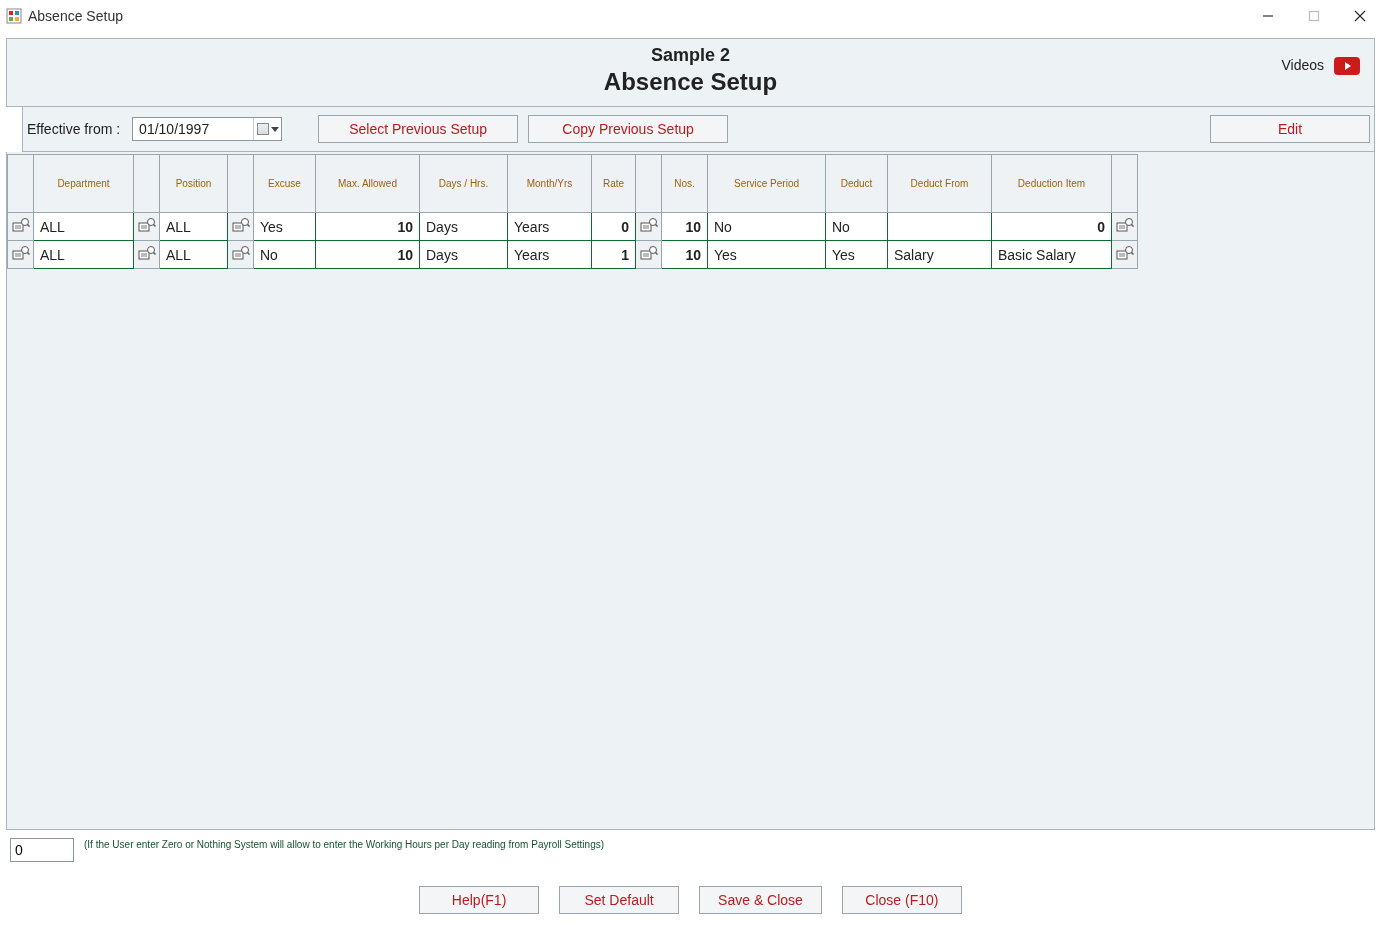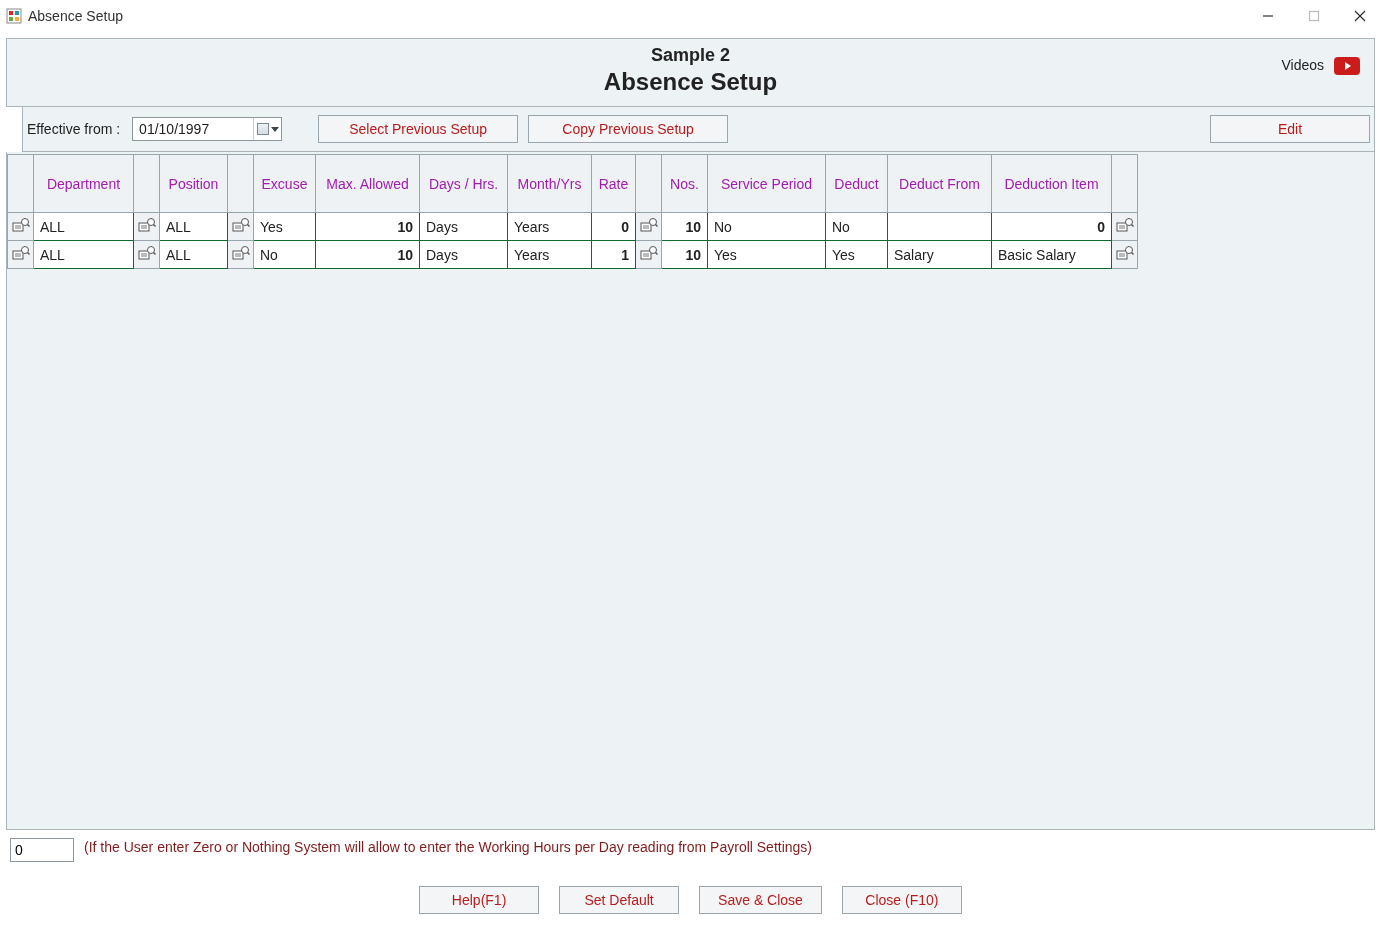--- a/index.html
+++ b/index.html
@@ -145,22 +145,22 @@
   table.grid {
     border-collapse: collapse;
     background: #edf2f5;
     table-layout: fixed;
   }
   table.grid th {
     height: 58px;
     background: #eef2f5;
     border: 1px solid #9aa6ad;
     font-weight: 400;
-    font-size: 14px;
-    color: #a21caf;
+    font-size: 10px;
+    color: #a16207;
     padding: 2px 6px;
     text-align:center;
   }
   table.grid td {
     height: 28px;
     border: 1px solid #0c6b2d;
     background: #fff;
     font-size: 14px;
     padding: 2px 6px;
     vertical-align: middle;
@@ -185,21 +185,21 @@
     display:flex; align-items:flex-start; gap: 10px;
     margin-bottom: 18px;
     flex-wrap: nowrap;
   }
   .maxhrs-row .lbl { margin-top:4px; white-space:nowrap; }
   .maxhrs-row input {
     width: 64px; height:24px;
     border:1px solid #8c98a0; padding:0 4px;
     font-size:14px; font-family: inherit;
   }
-  .hint { color:#7f1d1d; font-size:14px; max-width: 820px; line-height:1.35; }
+  .hint { color:#14532d; font-size:10px; max-width: 820px; line-height:1.35; }
   .button-row {
     display:flex; justify-content:center; gap:20px;
     padding: 6px 0 2px 0;
   }
   .button-row .btn { min-width: 120px; }
 
   
   col.c-rowhdr { width:26px; }
   col.c-dept   { width:100px; }
   col.c-ico1   { width:26px; }

